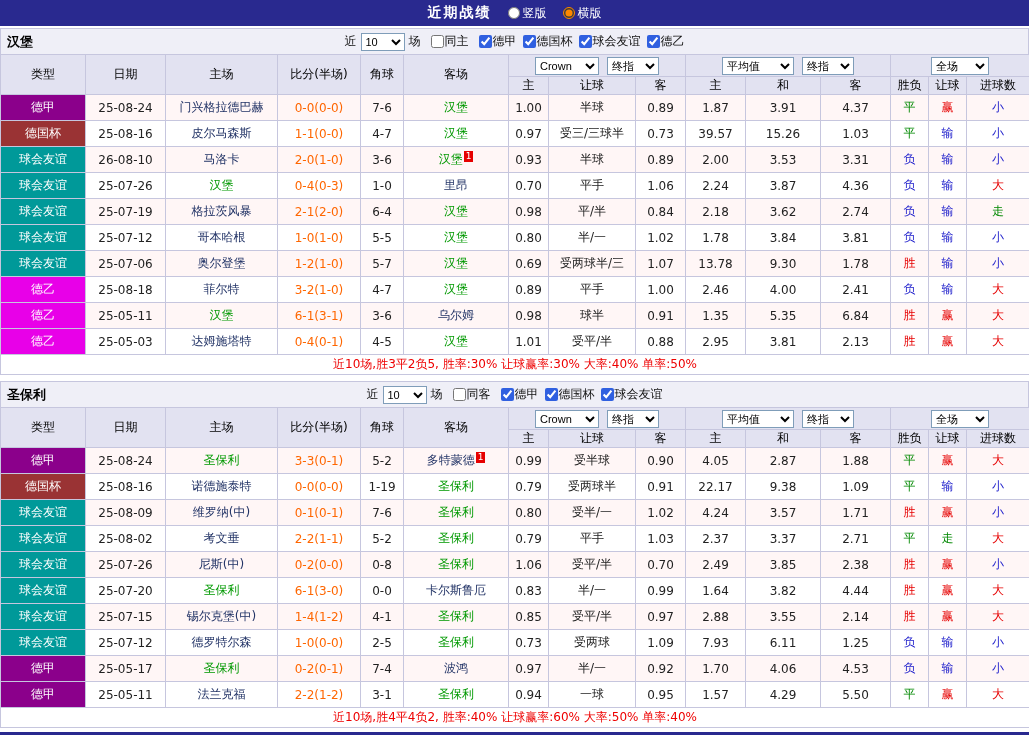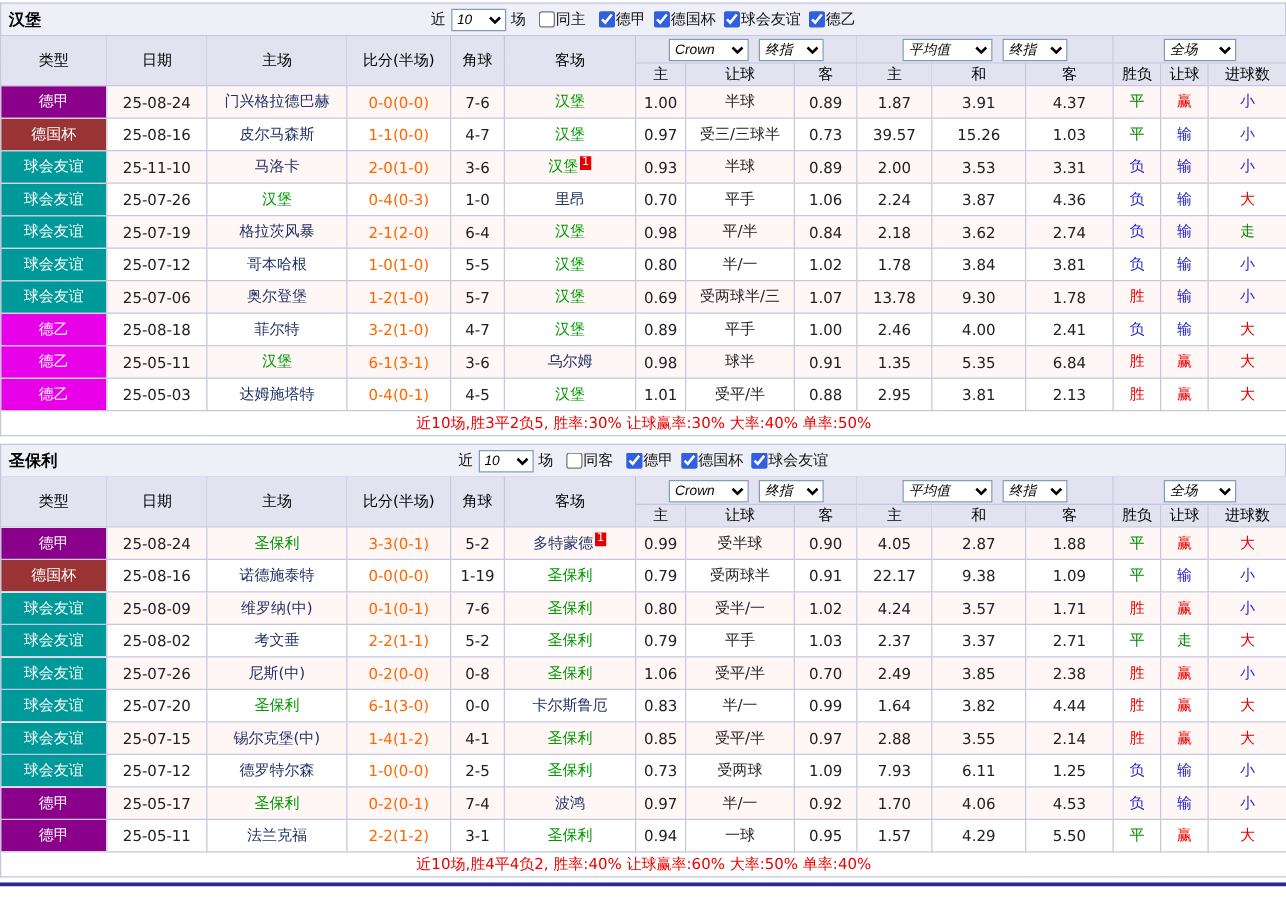--- a/index.html
+++ b/index.html
@@ -18,21 +18,21 @@
   .title-bar input[type=radio] { width: 12px; height: 12px; accent-color: #FF8800; }
   .section { margin-top: 2px; }
   .section + .section { margin-top: 6px; }
   .section-bar {
     position: relative; height: 26px; background: #EFEFF7;
     border: 1px solid #C6C6DE; border-bottom: none;
     display: flex; align-items: center; justify-content: center;
   }
   .team-name { position: absolute; left: 6px; font-weight: bold; font-size: 13px; color: #000; }
   .filters { display: flex; align-items: center; gap: 4px; color: #111; }
-  select { font-size: 11px; height: 18px; border: 1px solid #7F9DB9; background: #fff; color: #000; font-style: italic; }
+  select { font-size: 11px; height: 18px; border: 1px solid #7F9DB9; background: #fff; color: #000; }
   .sel-count { width: 44px; }
   .sel-book { width: 64px; }
   .sel-stage { width: 52px; }
   .sel-avg { width: 72px; }
   .sel-scope { width: 58px; }
   .chk { display: inline-flex; align-items: center; margin-left: 6px; cursor: pointer; }
   input[type=checkbox] { width: 13px; height: 13px; accent-color: #3060E0; margin-right: 1px; }
   table { width: 1029px; border-collapse: collapse; table-layout: fixed; background: #fff; }
   th, td {
     border: 1px solid #C6C6DE; text-align: center; padding: 0;
@@ -55,20 +55,31 @@
     font-size: 9px; line-height: 11px; padding: 0 2px;
     vertical-align: top; margin-left: 1px;
   }
   .bottom-line { height: 3px; background: #29298F; margin-top: 4px; }
 </style>
 </head>
 <body>
 
 <div>
 
+  <div class="title-bar">
+    <span class="title">近期战绩</span>
+    <label>
+      <input type="radio" name="layout-mode" style="">
+      <span>竖版</span>
+    </label>
+    <label>
+      <input type="radio" name="layout-mode" checked="" style="">
+      <span>横版</span>
+    </label>
+  </div>
 
   <div class="section">
     <div class="section-bar">
       <span class="team-name">汉堡</span>
       <div class="filters">
         <span>近</span>
         <select class="sel-count"><option>10</option></select>
         <span>场</span>
         <label class="chk">
           <input type="checkbox" style="">
@@ -175,21 +186,21 @@
             <td>0.73</td>
             <td>39.57</td>
             <td>15.26</td>
             <td>1.03</td>
             <td style="color: rgb(0, 136, 0);">平</td>
             <td style="color: rgb(34, 34, 204);">输</td>
             <td style="color: rgb(34, 34, 204);">小</td>
           </tr>
           <tr class="odd">
             <td class="type" style="color: rgb(255, 255, 255); background: rgb(0, 153, 153);">球会友谊</td>
-            <td>25-11-10</td>
+            <td>26-08-10</td>
             <td class="team">马洛卡</td>
             <td class="score">2-0(1-0)</td>
             <td>3-6</td>
             <td class="team self">汉堡<span class="sup1">1</span></td>
             <td>0.93</td>
             <td>半球</td>
             <td>0.89</td>
             <td>2.00</td>
             <td>3.53</td>
             <td>3.31</td>

